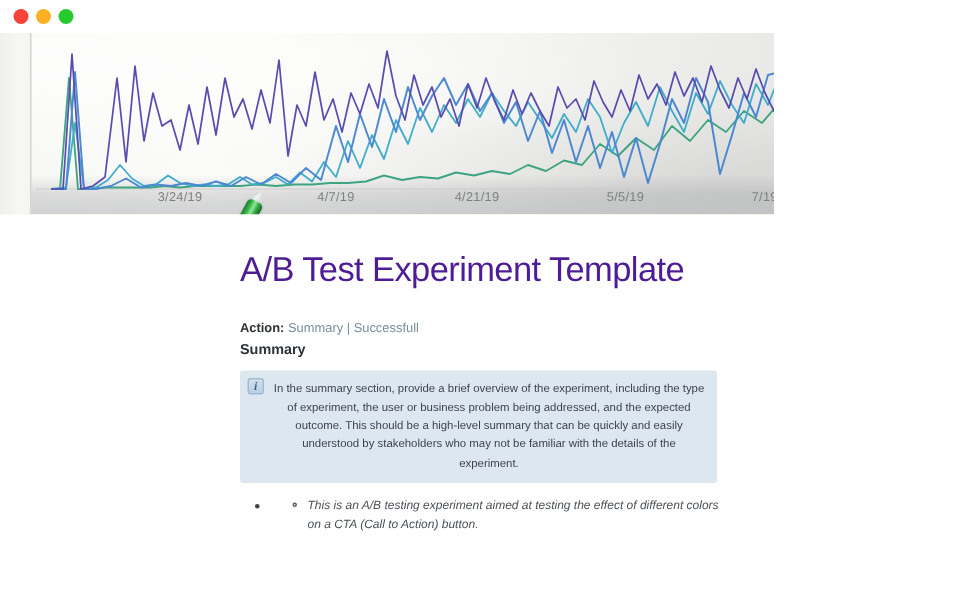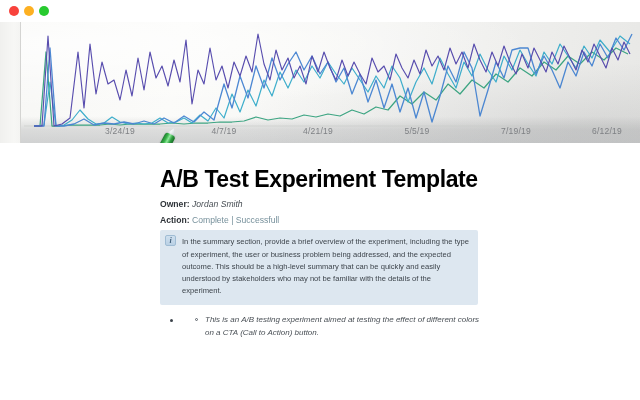--- a/index.html
+++ b/index.html
@@ -42,21 +42,21 @@
     display: block;
   }
   .light.close  { background: #f8423c; }
   .light.min    { background: #fdb022; }
   .light.max    { background: #27ca2f; }
 
   
   #cover-banner {
     position: absolute;
     top: 22px; left: 0;
-    width: 640px;
+    width: 516px;
     height: 121px;
     overflow: hidden;
     background: #fef9c3;
   }
   #cover-photo {
     position: absolute;
     inset: 0;
     background:
       linear-gradient(180deg, rgba(255,255,255,0) 78%, rgba(150,152,155,0.30) 89%, rgba(176,178,180,0.55) 100%),
       linear-gradient(100deg, #f7f7f5 0%, #fbfbf9 28%, #f5f5f3 58%, #eeeeec 80%, #e8e8e6 100%);
@@ -134,25 +134,25 @@
     height: 257px;
     background: #ffffff;
     overflow: hidden;
   }
   #doc-inner {
     padding: 23px 160px 0 160px;
   }
 
   #page-title {
     font-size: 23px;
-    font-weight: bold;
-    color: #000000;
+    font-weight: normal;
+    color: #4c1d95;
     letter-spacing: -0.4px;
     line-height: 1.15;
-    margin-bottom: 6px;
+    margin-bottom: 20px;
   }
 
   .meta-line {
     font-size: 8.6px;
     color: #3c4249;
     line-height: 1.5;
     margin-bottom: 3px;
   }
   .meta-key { font-weight: bold; color: #2e3338; }
   .meta-val-italic { font-style: italic; color: #4a5056; }
@@ -195,20 +195,21 @@
     font-weight: bold;
     font-style: italic;
     color: #42617c;
     font-family: "Liberation Serif", serif;
     line-height: 1;
   }
   #callout-text {
     font-size: 7.6px;
     line-height: 1.62;
     color: #3d444b;
+    text-align: center;
   }
 
   
   ul.lvl1 {
     list-style: none;
     margin: 0 0 0 9px;
   }
   ul.lvl1 > li {
     position: relative;
     padding-left: 11px;
@@ -336,31 +337,28 @@
       <div class="pen-tip"></div>
       <div class="pen-body"></div>
     </div>
   </div>
 
   <div id="doc">
     <div id="doc-inner">
 
       <div id="page-title">A/B Test Experiment Template</div>
 
-      <div class="meta-line">
-        <span class="meta-key">Owner:</span>
-        <span class="meta-val-italic">Jordan Smith</span>
-      </div>
 
       <div class="meta-line">
         <span class="meta-key">Action:</span>
-        <span class="meta-val-status">Complete | Successfull</span>
+        <span class="meta-val-status">Summary | Successfull</span>
       </div>
 
 
+      <h3 class="sub-title">Summary</h3>
 
       <div id="callout">
         <span id="callout-icon">i</span>
         <div id="callout-text">In the summary section, provide a brief overview of the experiment, including the type of experiment, the user or business problem being addressed, and the expected outcome. This should be a high-level summary that can be quickly and easily understood by stakeholders who may not be familiar with the details of the experiment.</div>
       </div>
 
       <ul class="lvl1">
         <li>
           <ul class="lvl2">
             <li>

